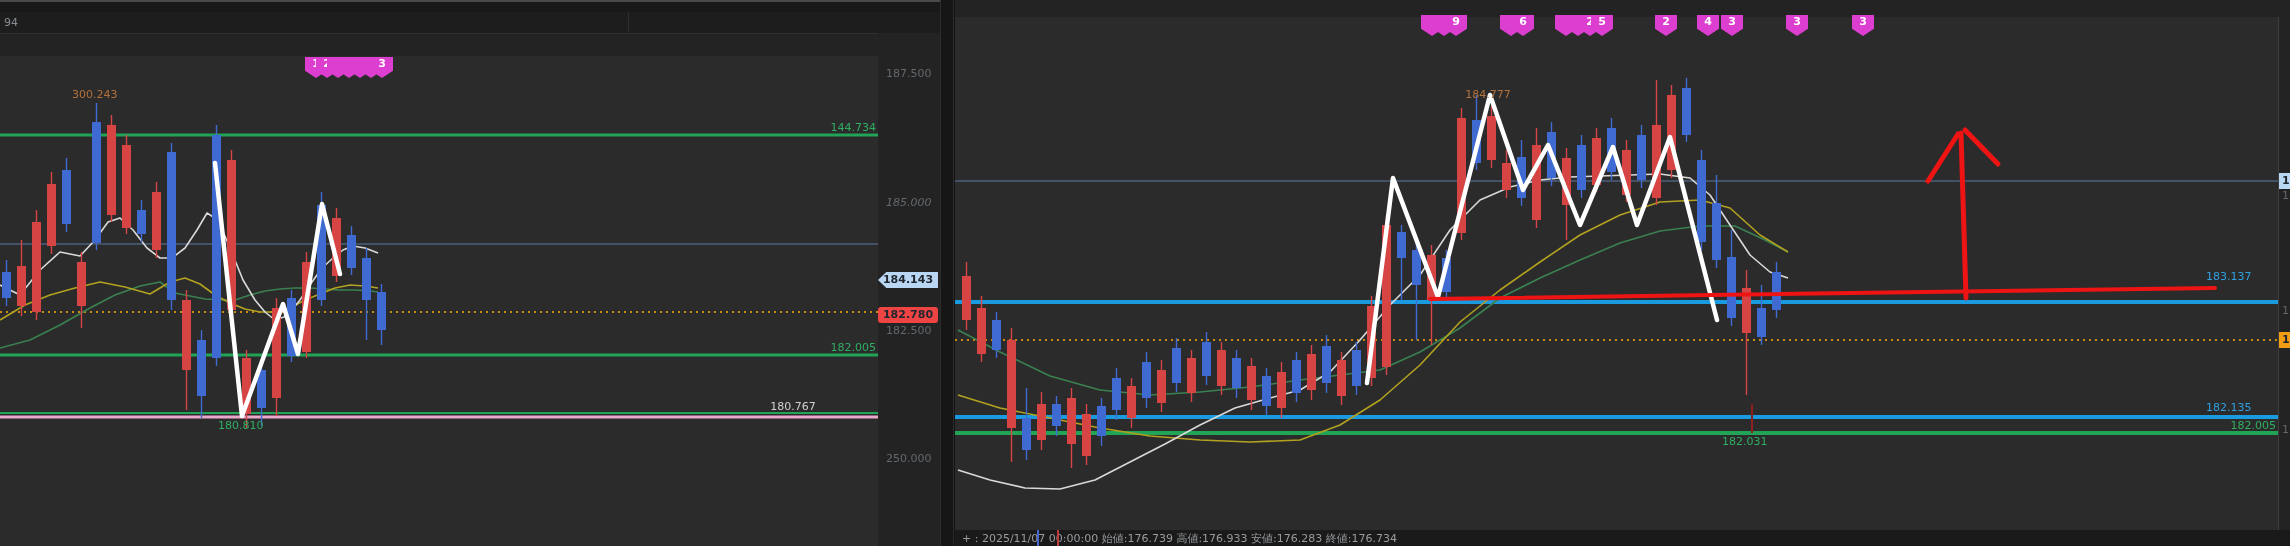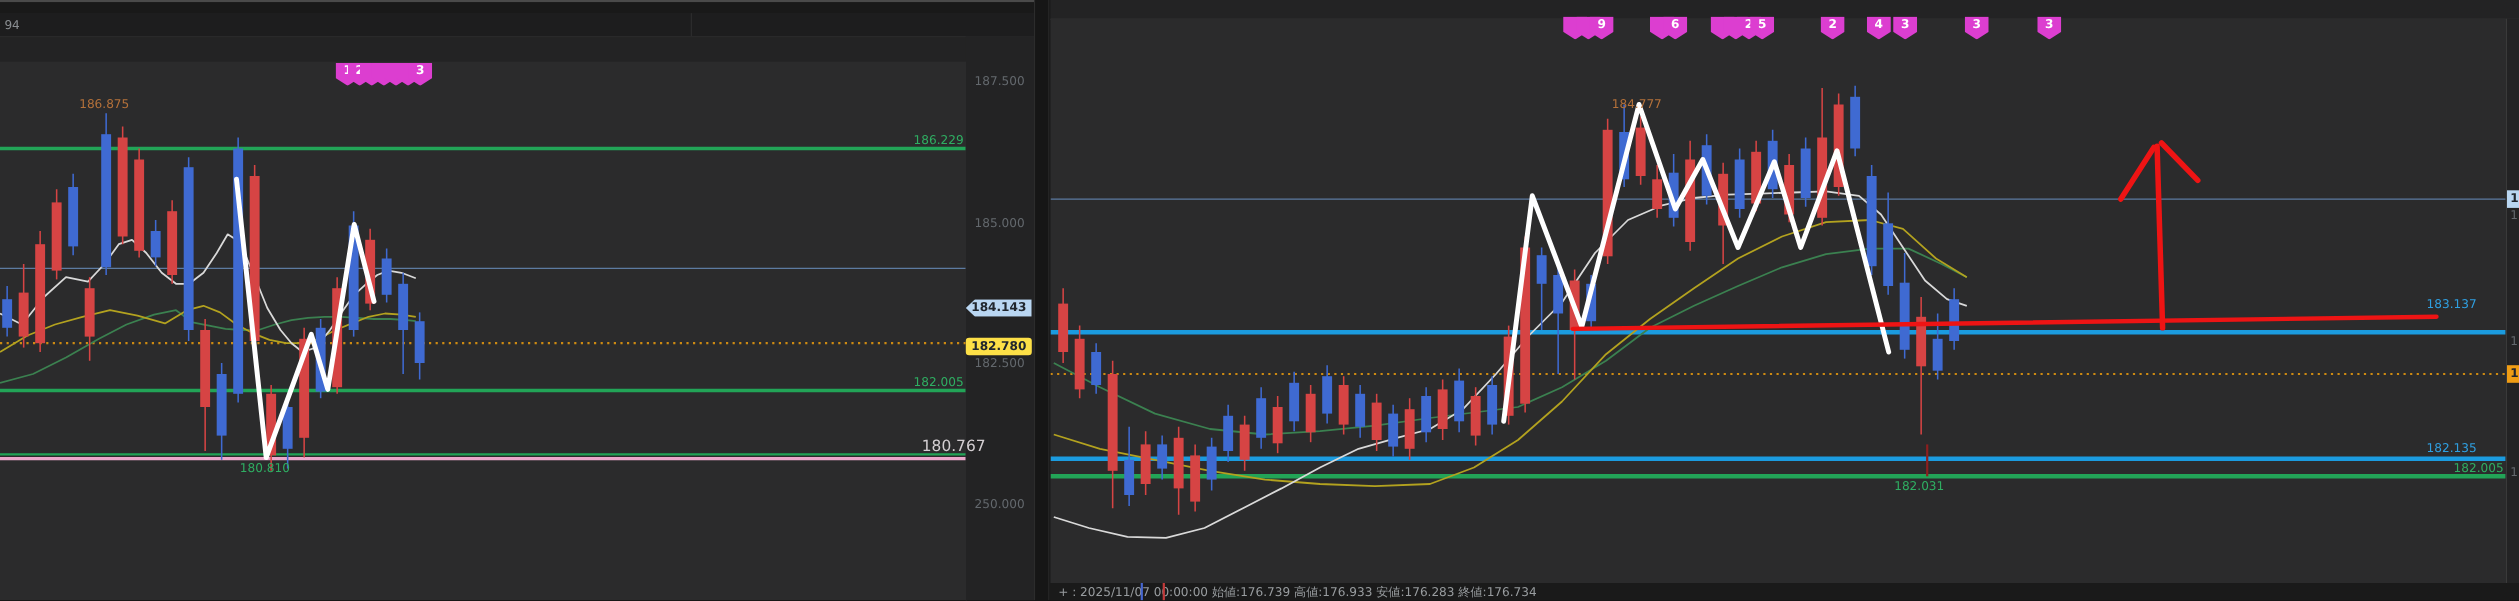--- a/index.html
+++ b/index.html
@@ -86,25 +86,25 @@
         <rect x="347" y="235" width="9" height="33" fill="#3f6ad2"></rect>
         <line x1="366.5" y1="248" x2="366.5" y2="340" stroke="#3f6ad2" stroke-width="1.4"></line>
         <rect x="362" y="258" width="9" height="42" fill="#3f6ad2"></rect>
         <line x1="381.5" y1="284" x2="381.5" y2="345" stroke="#3f6ad2" stroke-width="1.4"></line>
         <rect x="377" y="292" width="9" height="38" fill="#3f6ad2"></rect>
         <polyline points="215,163 242,416 283,304 298,354 322,204 340,274" fill="none" stroke="#ffffff" stroke-width="4.5" stroke-linejoin="round" stroke-linecap="round"></polyline>
       </svg>
 
     <div class="abs" id="axisL" style="left:878px;top:33px;width:62px;height:513px;background:#232324;">
         <div style="left: 8px; top: 34px; position: absolute; color: rgb(99, 104, 109); font-size: 11px; white-space: nowrap;">187.500</div>
-        <div style="left: 8px; top: 163px; position: absolute; color: rgb(99, 104, 109); font-size: 11px; white-space: nowrap;">185.000</div>
+        <div style="left: 8px; top: 163px; position: absolute; color: rgb(99, 104, 109); font-size: 11px; white-space: nowrap; font-style: italic;">185.000</div>
         <div style="left: 8px; top: 291px; position: absolute; color: rgb(99, 104, 109); font-size: 11px; white-space: nowrap; text-align: right;">182.500</div>
         <div style="left: 8px; top: 419px; position: absolute; color: rgb(99, 104, 109); font-size: 11px; white-space: nowrap;">250.000</div>
         <div style="left: 0px; top: 203px; position: absolute; width: 60px; height: 16px; background: rgb(185, 214, 242); color: rgb(32, 38, 46); font-size: 11px; line-height: 16px; text-align: center; font-weight: bold; clip-path: polygon(0px 50%, 14% 0px, 100% 0px, 100% 100%, 14% 100%); border-radius: 0px; margin-top: 36px;">184.143</div>
-        <div style="left: 0px; top: 274px; position: absolute; width: 60px; height: 16px; background: #fde047; color: rgb(32, 38, 46); font-size: 11px; line-height: 16px; text-align: center; font-weight: bold; clip-path: none; border-radius: 3px;">182.780</div>
+        <div style="left: 0px; top: 274px; position: absolute; width: 60px; height: 16px; background: #ef4444; color: rgb(32, 38, 46); font-size: 11px; line-height: 16px; text-align: center; font-weight: bold; clip-path: none; border-radius: 3px;">182.780</div>
       </div>
 
     <div class="abs" style="left:940px;top:0;width:12px;height:546px;background:#161616;border-left:1px solid #2c2c2c;border-right:1px solid #2c2c2c;"></div>
   </div>
 
   <div class="abs" id="rightWin" style="left:955px;top:0;width:1335px;height:546px;background:#232324;">
     <div class="abs" style="left:0;top:0;width:1335px;height:17px;background:#232324;border-bottom:1px solid #383838;"></div>
 
     <svg id="svgR" class="abs" style="left:0;top:17px;background:#2b2b2c;" width="1323" height="513" viewBox="955 17 1323 513" preserveAspectRatio="none">
         <line x1="955" y1="181" x2="2278" y2="181" stroke="#5d7ba1" stroke-width="1"></line>
@@ -242,25 +242,25 @@
       </div>
 
     <div class="abs" id="statusBar" style="left:0;top:530px;width:1335px;height:16px;background:#1a1a1a;padding-left:20px;">
       <span class="lbl" style="left:7px;top:2px;color:#989c9f;">+ : 2025/11/07 00:00:00  始値:176.739  高値:176.933  安値:176.283  終値:176.734</span>
     <div style="left: 82px; top: 0px; position: absolute; width: 2px; height: 16px; background: rgb(70, 102, 208);"></div>
         <div style="left: 102px; top: 0px; position: absolute; width: 2px; height: 16px; background: rgb(194, 58, 58);"></div>
       </div>
   </div>
 
   <div class="abs" id="overlay" style="left:0;top:0;width:2290px;height:546px;pointer-events:none;">
-      <div style="left: 806px; top: 121px; width: 70px; position: absolute; color: rgb(47, 174, 98); font-size: 11px; line-height: 13px; text-align: right; white-space: nowrap;">186.229</div>
+      <div style="left: 806px; top: 121px; width: 70px; position: absolute; color: rgb(47, 174, 98); font-size: 11px; line-height: 13px; text-align: right; white-space: nowrap;">144.734</div>
       <div style="left: 806px; top: 341px; width: 70px; position: absolute; color: rgb(47, 174, 98); font-size: 11px; line-height: 13px; text-align: right; white-space: nowrap;">182.005</div>
-      <div style="left: 838px; top: 400px; width: 70px; position: absolute; color: rgb(211, 206, 209); font-size: 14px; line-height: 13px; text-align: left; white-space: nowrap;">180.767</div>
+      <div style="left: 758px; top: 400px; width: 70px; position: absolute; color: rgb(211, 206, 209); font-size: 11px; line-height: 13px; text-align: center; white-space: nowrap;">180.767</div>
       <div style="left: 218px; top: 419px; width: auto; position: absolute; color: rgb(47, 174, 98); font-size: 11px; line-height: 13px; text-align: left; white-space: nowrap;">180.810</div>
-      <div style="left: 72px; top: 88px; width: auto; position: absolute; color: rgb(180, 113, 58); font-size: 11px; line-height: 13px; text-align: left; white-space: nowrap;">186.875</div>
+      <div style="left: 72px; top: 88px; width: auto; position: absolute; color: rgb(180, 113, 58); font-size: 11px; line-height: 13px; text-align: left; white-space: nowrap;">300.243</div>
       <div style="left: 1458px; top: 88px; width: 60px; position: absolute; color: rgb(180, 113, 58); font-size: 11px; line-height: 13px; text-align: center; white-space: nowrap;">184.777</div>
       <div style="left: 2206px; top: 270px; width: 70px; position: absolute; color: rgb(47, 159, 224); font-size: 11px; line-height: 13px; text-align: left; white-space: nowrap;">183.137</div>
       <div style="left: 2206px; top: 401px; width: 70px; position: absolute; color: rgb(47, 159, 224); font-size: 11px; line-height: 13px; text-align: left; white-space: nowrap;">182.135</div>
       <div style="left: 2206px; top: 419px; width: 70px; position: absolute; color: rgb(47, 174, 98); font-size: 11px; line-height: 13px; text-align: right; white-space: nowrap;">182.005</div>
       <div style="left: 1722px; top: 435px; width: 60px; position: absolute; color: rgb(47, 174, 98); font-size: 11px; line-height: 13px; text-align: left; white-space: nowrap;">182.031</div>
       <div class="badge" style="left: 305px; top: 57px; background: rgb(220, 62, 208);">1</div>
       <div class="badge" style="left: 316px; top: 57px; background: rgb(220, 62, 208);">2</div>
       <div class="badge" style="left: 327px; top: 57px; background: rgb(220, 62, 208);"></div>
       <div class="badge" style="left: 338px; top: 57px; background: rgb(220, 62, 208);"></div>
       <div class="badge" style="left: 349px; top: 57px; background: rgb(220, 62, 208);"></div>

